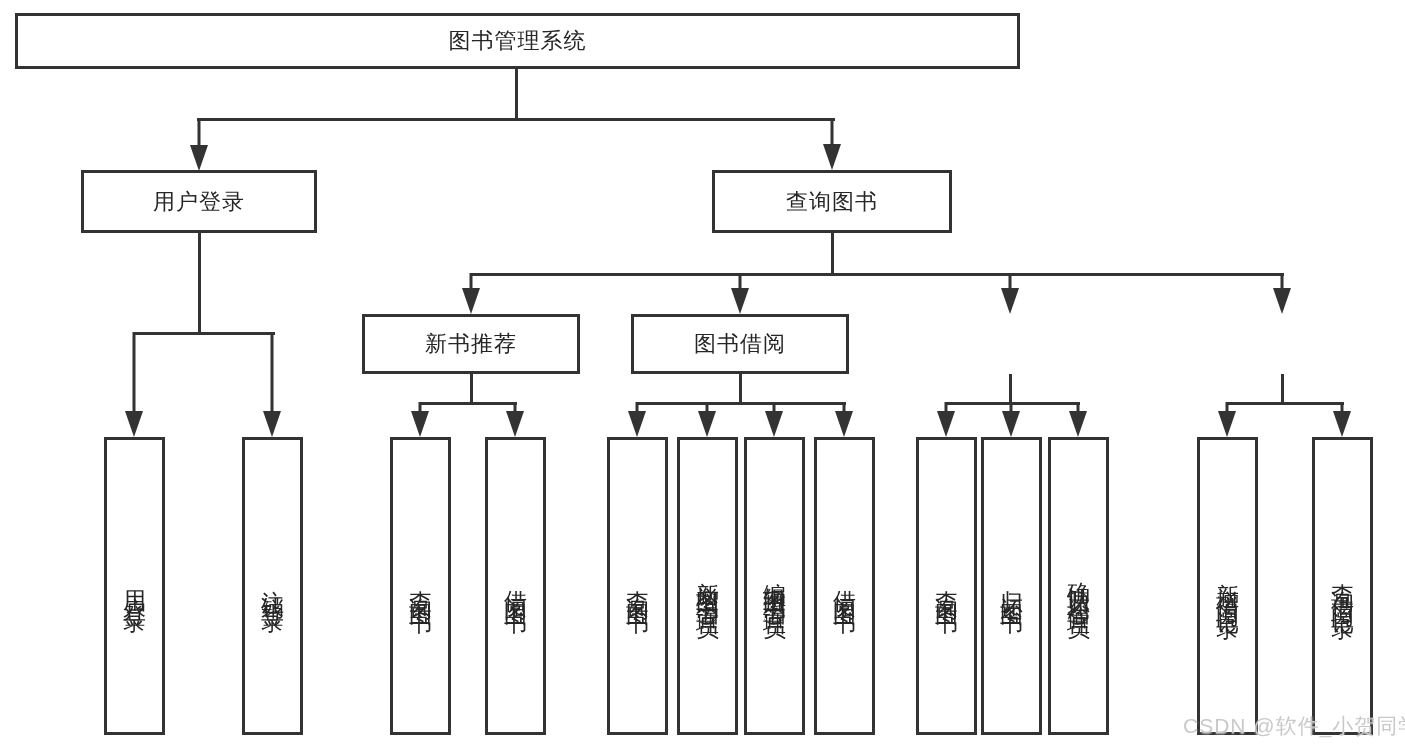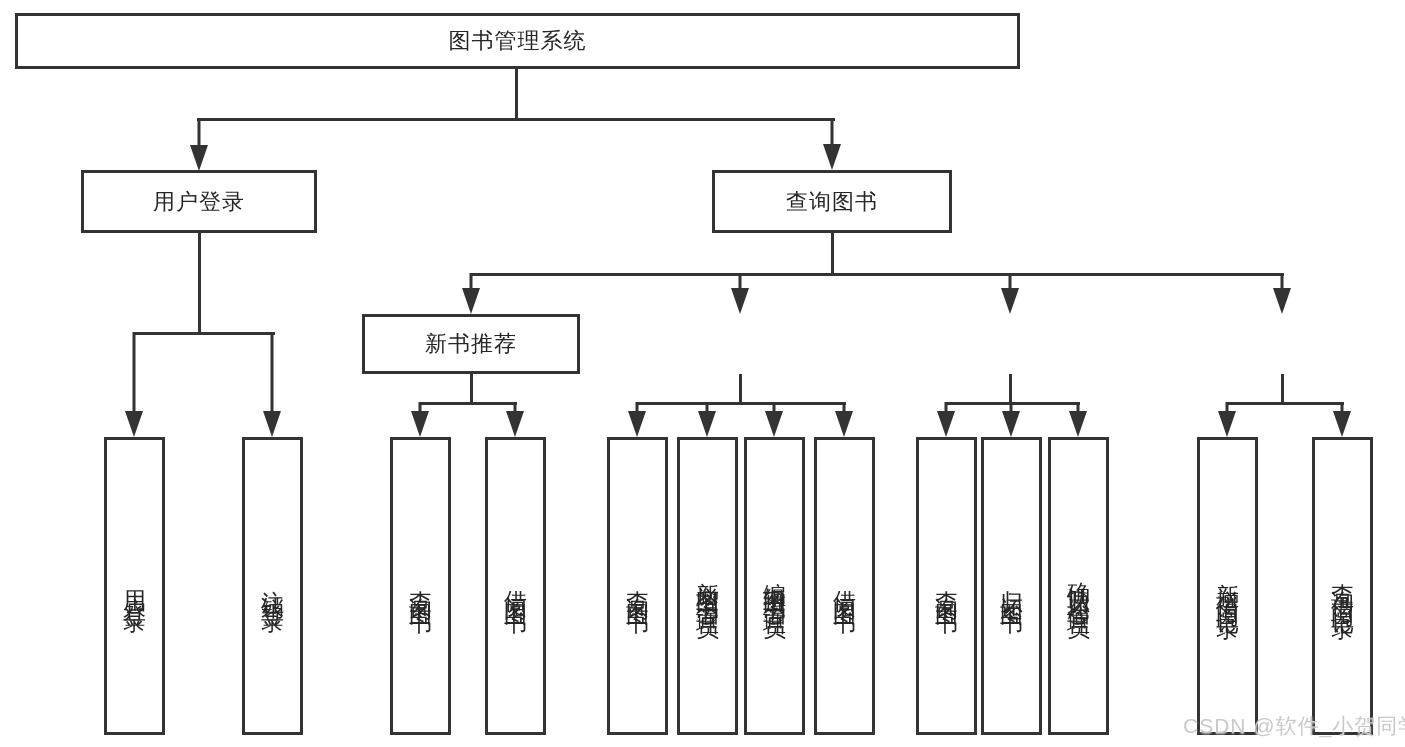--- a/index.html
+++ b/index.html
@@ -84,20 +84,23 @@
     <div class="head"></div>
   </div>
   <div class="arr" style="left:1273px; top:273px; height:41px;">
     <div class="line"></div>
     <div class="head"></div>
   </div>
 
   <div class="box h" style="left:362px; top:314px; width:218px; height:60px;">
     <span>新书推荐</span>
   </div>
+  <div class="box h" style="left:631px; top:314px; width:218px; height:60px;">
+    <span>图书借阅</span>
+  </div>
 
   <div class="vline" style="left:470px; top:374px; height:30px;"></div>
   <div class="hline" style="left:419px; top:402px; width:98px;"></div>
   <div class="arr" style="left:411px; top:402px; height:35px;">
     <div class="line"></div>
     <div class="head"></div>
   </div>
   <div class="arr" style="left:506px; top:402px; height:35px;">
     <div class="line"></div>
     <div class="head"></div>

